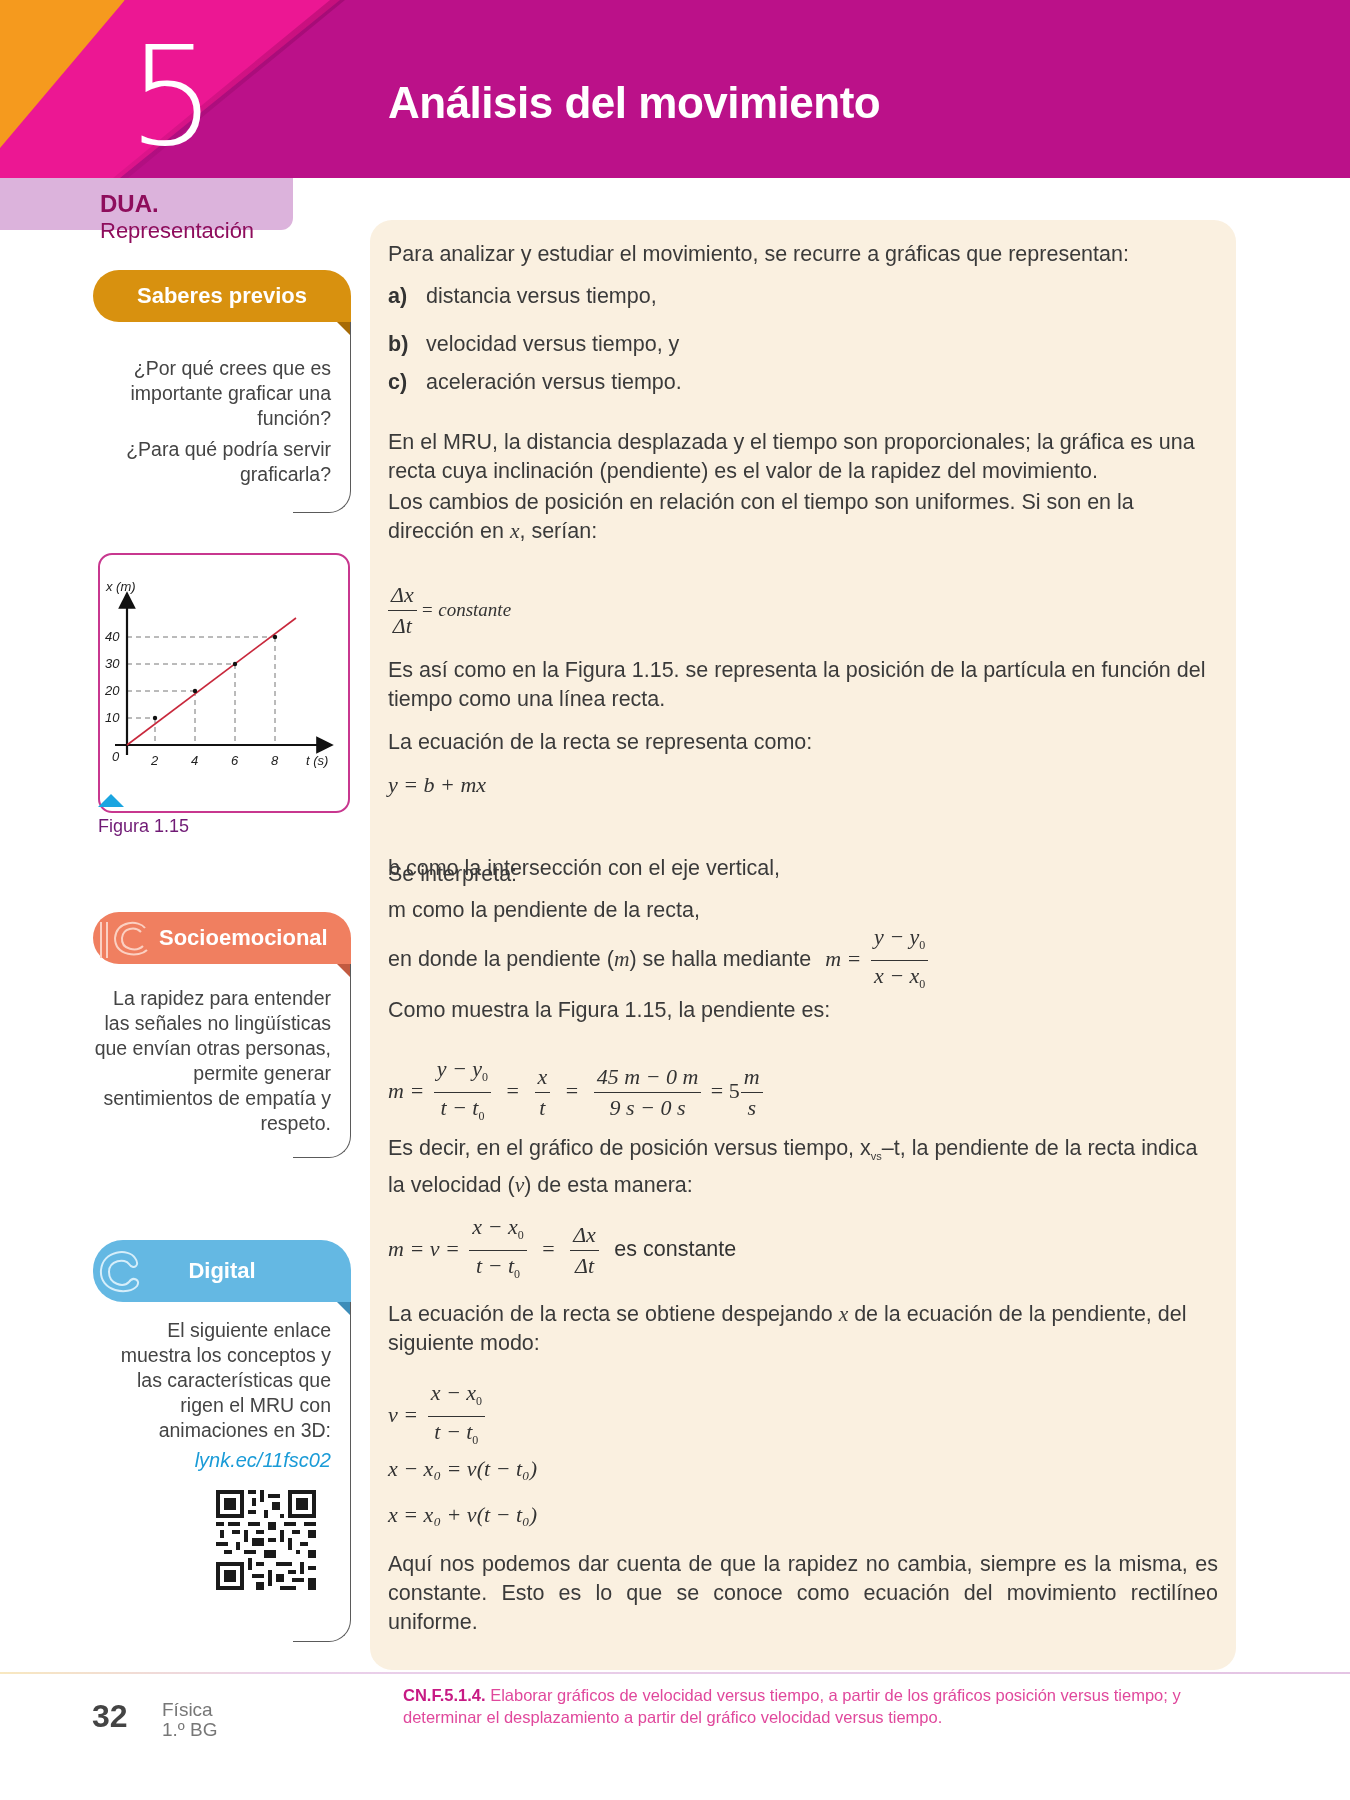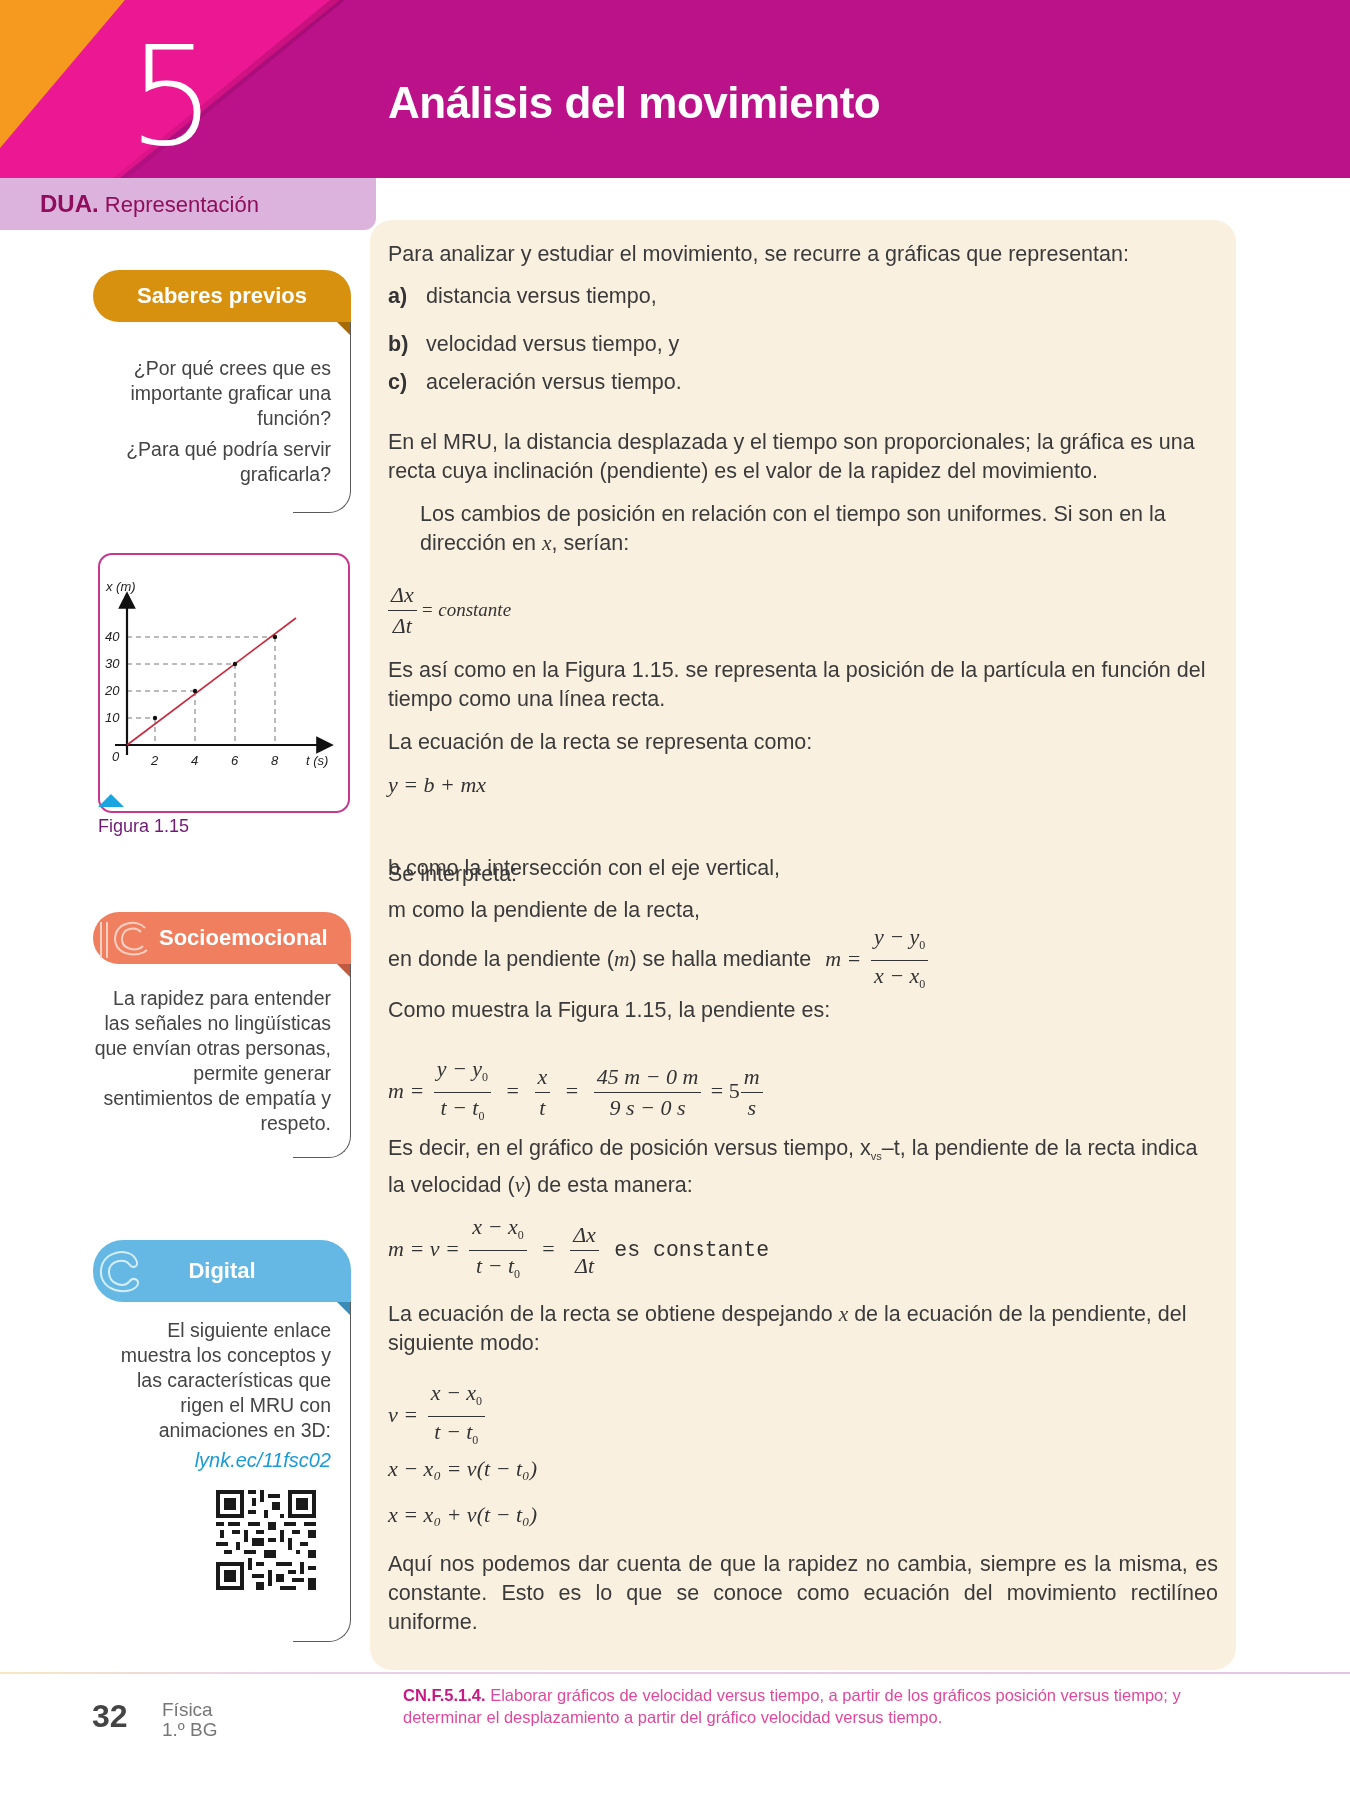--- a/index.html
+++ b/index.html
@@ -7,21 +7,21 @@
   body { position: relative; font-family: "Liberation Sans", sans-serif; color: #3a3a3a; }
 
   
   .header { position: absolute; left: 0; top: 0; width: 1350px; height: 178px; background: #bb1189; overflow: hidden; }
   .hdr-orange { position: absolute; left: 0; top: 0; width: 0; height: 0; border-top: 178px solid #f59a1e; border-right: 125px solid transparent; }
   .hdr-pink { position: absolute; left: 0; top: 0; width: 340px; height: 178px; background: #ec1793; clip-path: polygon(125px 0, 340px 0, 120px 178px, 0 178px, 0 148px); }
   .hdr-shadow { position: absolute; left: 0; top: 0; width: 360px; height: 178px; background: linear-gradient(90deg, rgba(120,0,80,0) 0%, rgba(120,0,80,0.35) 100%); clip-path: polygon(330px 0, 345px 0, 128px 178px, 113px 178px); }
   .chapter-num { position: absolute; left: 128px; top: 28px; font-size: 138px; font-weight: 300; color: #ffffff; line-height: 1; font-family: "DejaVu Sans", sans-serif; }
   .page-title { position: absolute; left: 388px; top: 78px; font-size: 44px; font-weight: bold; color: #ffffff; letter-spacing: -0.5px; }
 
-  .dua-tab { position: absolute; left: 0; top: 178px; width: 376px; height: 52px; background: #dcb3dc; border-radius: 0 0 12px 0; padding: 12px 0 0 40px; }
+  .dua-tab { position: absolute; left: 0; top: 178px; width: 293px; height: 52px; background: #dcb3dc; border-radius: 0 0 12px 0; padding: 12px 0 0 100px; }
   .dua-bold { font-size: 24px; font-weight: bold; color: #8e0d5c; }
   .dua-rest { font-size: 22px; font-weight: bold; color: #8e0d5c; font-weight: normal; }
 
   
   .side-box { position: absolute; left: 93px; width: 258px; }
   .side-head { height: 52px; border-radius: 26px 26px 0 26px; color: #fff; font-weight: bold; font-size: 22px; display: flex; align-items: center; justify-content: center; position: relative; }
   .side-fold { position: absolute; right: 0; bottom: -14px; width: 0; height: 0; border-top: 14px solid; border-left: 14px solid transparent; }
   .side-body { border-right: 1.5px solid #5a5a5a; border-bottom: 1.5px solid #5a5a5a; border-radius: 0 0 22px 0; margin-left: 200px; width: 58px; position: absolute; right: 0; }
   .side-text { text-align: right; font-size: 19.5px; line-height: 25px; color: #444; padding-right: 20px; }
   .side-text p { margin-bottom: 6px; }
@@ -205,21 +205,21 @@
   </div>
   <div class="mc" style="top:110px;">
     <span class="li-letter">b)</span><span>velocidad versus tiempo, y</span>
   </div>
   <div class="mc" style="top:148px;">
     <span class="li-letter">c)</span><span>aceleración versus tiempo.</span>
   </div>
 
   <p class="mc" style="top:208px;">En el MRU, la distancia desplazada y el tiempo son proporcionales; la gráfica es una recta cuya inclinación (pendiente) es el valor de la rapidez del movimiento.</p>
 
-  <p class="mc" style="top:280px;margin-left:32px;">
+  <p class="mc" style="top:268px;">
     <span>Los cambios de posición en relación con el tiempo son uniformes. Si son en la dirección en </span><span class="it">x</span><span>, serían:</span>
   </p>
 
   <div class="mc math" style="top:362px;">
     <span class="frac" style="margin-left:0;">
         <span class="num">Δx</span>
         <span class="den">Δt</span>
       </span><span style="font-size:19px;">= constante</span>
   </div>
 
@@ -274,21 +274,21 @@
     <span>m = v =</span>
     <span class="frac">
         <span class="num"><span>x − x</span><span class="sub">0</span></span>
         <span class="den"><span>t − t</span><span class="sub">0</span></span>
       </span>
     <span class="eq">=</span>
     <span class="frac">
         <span class="num">Δx</span>
         <span class="den">Δt</span>
       </span>
-    <span style="font-family:Liberation Mono, monospace; font-style:normal; font-size:21.5px; margin-left:6px;">es constante</span>
+    <span style="font-family:Liberation Sans, sans-serif; font-style:normal; font-size:21.5px; margin-left:6px;">es constante</span>
   </div>
 
   <p class="mc" style="top:1080px;">
     <span>La ecuación de la recta se obtiene despejando </span><span class="it">x</span><span> de la ecuación de la pendiente, del siguiente modo:</span>
   </p>
 
   <div class="mc math" style="top:1160px;">
     <span>v =</span>
     <span class="frac">
         <span class="num"><span>x − x</span><span class="sub">0</span></span>

